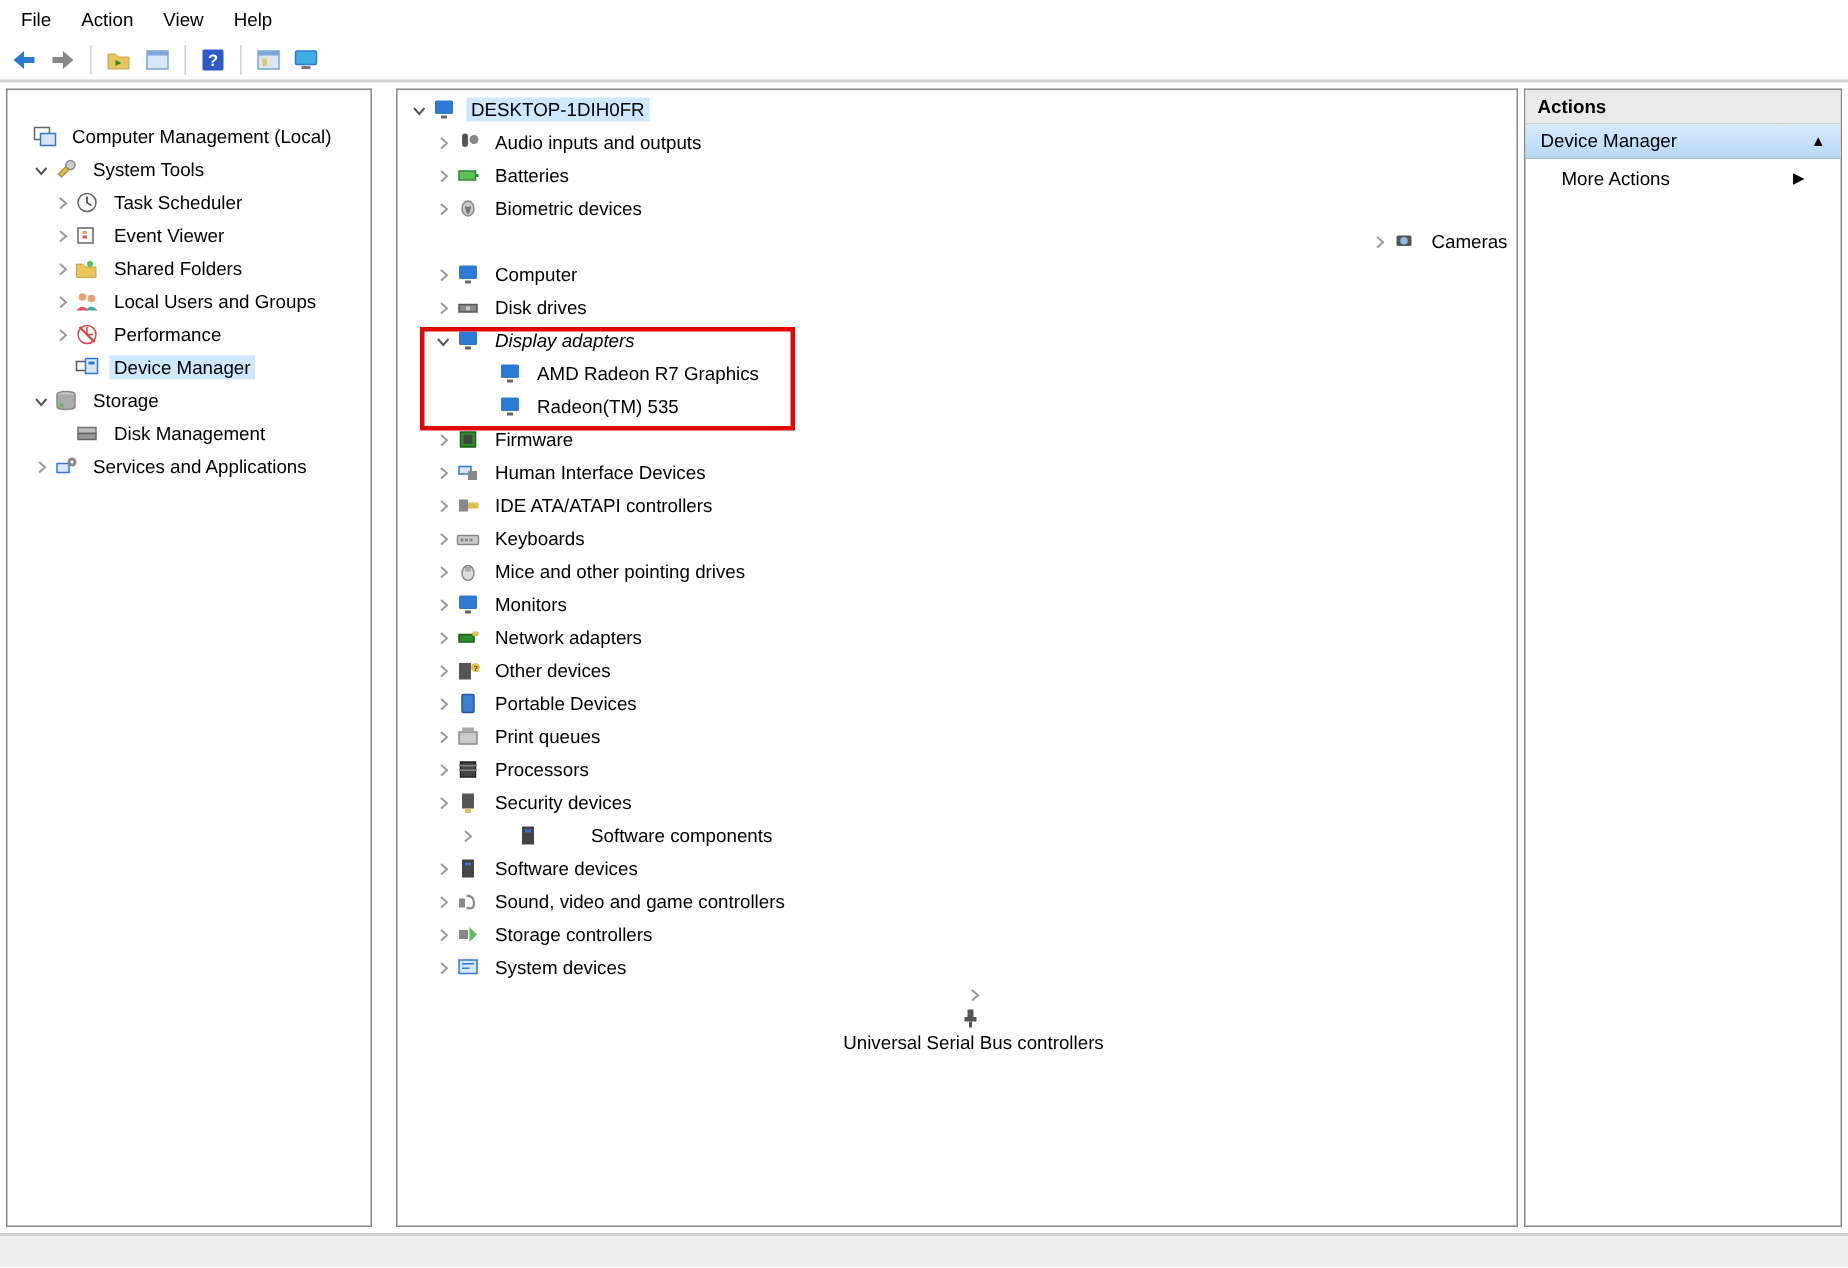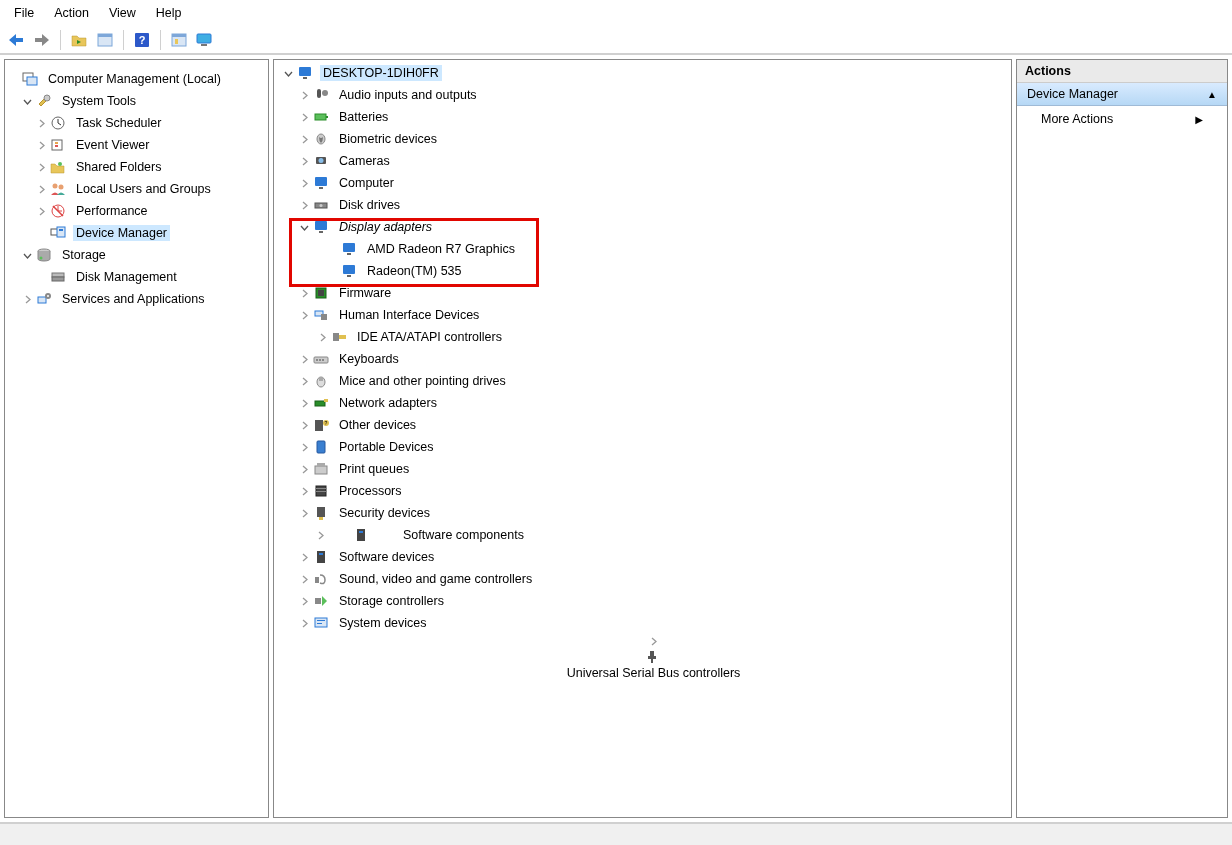--- a/index.html
+++ b/index.html
@@ -6,21 +6,21 @@
 body { font-family: "Segoe UI", Tahoma, sans-serif; font-size: 12.5px; color: #000; background: #fff; width: 1232px; height: 845px; overflow: hidden; display: flex; flex-direction: column; }
 
 .menubar { display: flex; gap: 0; height: 26px; align-items: center; padding: 0 4px; background: #fff; border-bottom: 1px solid transparent; }
 .menubar-item { padding: 4px 10px; cursor: default; }
 
 .toolbar { display: flex; gap: 2px; align-items: center; height: 28px; padding: 0 4px; border-bottom: 1px solid #d0d0d0; }
 .toolbar-divider { width: 1px; height: 20px; background: #d0d0d0; margin: 0 4px; }
 .toolbutton { width: 24px; height: 22px; display: flex; align-items: center; justify-content: center; border: 1px solid transparent; border-radius: 2px; cursor: default; }
 
 .workspace { display: flex; flex: 1; border-top: 1px solid #d0d0d0; border-bottom: 1px solid #d0d0d0; height: calc(100% - 26px - 28px - 22px); }
-.left-pane { width: 265px; border: 1px solid #888; margin: 4px 0 4px 4px; background: #fff; overflow-y: auto; padding: 8px 1px; }
+.left-pane { width: 244px; border: 1px solid #888; margin: 4px 12px 4px 4px; background: #fff; overflow-y: auto; padding: 20px 1px; }
 .center-pane { flex: 1; border: 1px solid #888; margin: 4px 0 4px 4px; background: #fff; padding: 2px 1px; overflow-y: auto; }
 .right-pane { width: 212px; border: 1px solid #888; margin: 4px 4px 4px 4px; background: #fff; display: flex; flex-direction: column; }
 
 .statusbar { height: 22px; background: #f0f0f0; border-top: 1px solid #d0d0d0; }
 
 .tree-row { display: flex; align-items: center; height: 22px; white-space: nowrap; cursor: default; }
 .tree-expander { width: 15px; height: 15px; display: inline-flex; align-items: center; justify-content: center; color: #666; flex-shrink: 0; }
 .tree-expander.empty { visibility: hidden; }
 .tree-icon { width: 18px; height: 16px; display: inline-flex; align-items: center; justify-content: center; margin-right: 4px; flex-shrink: 0; }
 .tree-label { padding: 1px 2px; }
@@ -309,21 +309,21 @@
             </svg>
           </span>
           <span class="tree-icon">
             <svg width="16" height="16" viewBox="0 0 16 16">
               <ellipse cx="8" cy="8" rx="4" ry="5" fill="#ccc" stroke="#888"></ellipse>
               <path d="M6 6 Q8 8 10 6 Q10 10 8 12 Q6 10 6 6" fill="#777"></path>
             </svg>
           </span>
           <span class="tree-label"><span class="tree-label-inner">Biometric devices</span></span>
         </div>
-        <div class="tree-row" style="padding-left:22px;">
+        <div class="tree-row" style="justify-content:flex-end;">
           <span class="tree-expander">
             <svg width="9" height="9" viewBox="0 0 9 9">
               <path d="M3 1 L7 4.5 L3 8" fill="none" stroke="#999" stroke-width="1.3"></path>
             </svg>
           </span>
           <span class="tree-icon">
             <svg width="16" height="16" viewBox="0 0 16 16">
               <rect x="3" y="4" width="10" height="7" rx="1" fill="#555"></rect>
               <circle cx="8" cy="7.5" r="2.5" fill="#88bde8"></circle>
             </svg>
@@ -413,21 +413,21 @@
             </svg>
           </span>
           <span class="tree-icon">
             <svg width="16" height="16" viewBox="0 0 16 16">
               <rect x="2" y="4" width="8" height="5" fill="#d9e6f5" stroke="#2d7ad6"></rect>
               <rect x="8" y="7" width="6" height="6" fill="#888"></rect>
             </svg>
           </span>
           <span class="tree-label"><span class="tree-label-inner">Human Interface Devices</span></span>
         </div>
-        <div class="tree-row" style="padding-left:22px;margin-left:18px;">
+        <div class="tree-row" style="padding-left:22px;">
           <span class="tree-expander">
             <svg width="9" height="9" viewBox="0 0 9 9">
               <path d="M3 1 L7 4.5 L3 8" fill="none" stroke="#999" stroke-width="1.3"></path>
             </svg>
           </span>
           <span class="tree-icon">
             <svg width="16" height="16" viewBox="0 0 16 16">
               <rect x="2" y="4" width="6" height="8" fill="#888"></rect>
               <rect x="8" y="6" width="7" height="4" fill="#e0c050"></rect>
             </svg>
@@ -456,20 +456,34 @@
               <path d="M3 1 L7 4.5 L3 8" fill="none" stroke="#999" stroke-width="1.3"></path>
             </svg>
           </span>
           <span class="tree-icon">
             <svg width="16" height="16" viewBox="0 0 16 16">
               <ellipse cx="8" cy="9" rx="4" ry="5" fill="#ddd" stroke="#888"></ellipse>
               <rect x="6" y="5" width="4" height="3" fill="#aaa"></rect>
             </svg>
           </span>
           <span class="tree-label"><span class="tree-label-inner">Mice and other pointing drives</span></span>
+        </div>
+        <div class="tree-row" style="padding-left:22px;">
+          <span class="tree-expander">
+            <svg width="9" height="9" viewBox="0 0 9 9">
+              <path d="M3 1 L7 4.5 L3 8" fill="none" stroke="#999" stroke-width="1.3"></path>
+            </svg>
+          </span>
+          <span class="tree-icon">
+            <svg width="16" height="16" viewBox="0 0 16 16">
+              <rect x="2" y="2" width="12" height="9" class="ico-monitor" rx="1"></rect>
+              <rect x="6" y="12" width="4" height="2" fill="#666"></rect>
+            </svg>
+          </span>
+          <span class="tree-label"><span class="tree-label-inner">Monitors</span></span>
         </div>
         <div class="tree-row" style="padding-left:22px;">
           <span class="tree-expander">
             <svg width="9" height="9" viewBox="0 0 9 9">
               <path d="M3 1 L7 4.5 L3 8" fill="none" stroke="#999" stroke-width="1.3"></path>
             </svg>
           </span>
           <span class="tree-icon">
             <svg width="16" height="16" viewBox="0 0 16 16">
               <rect x="2" y="6" width="10" height="5" fill="#2a8d2a" stroke="#186018"></rect>

